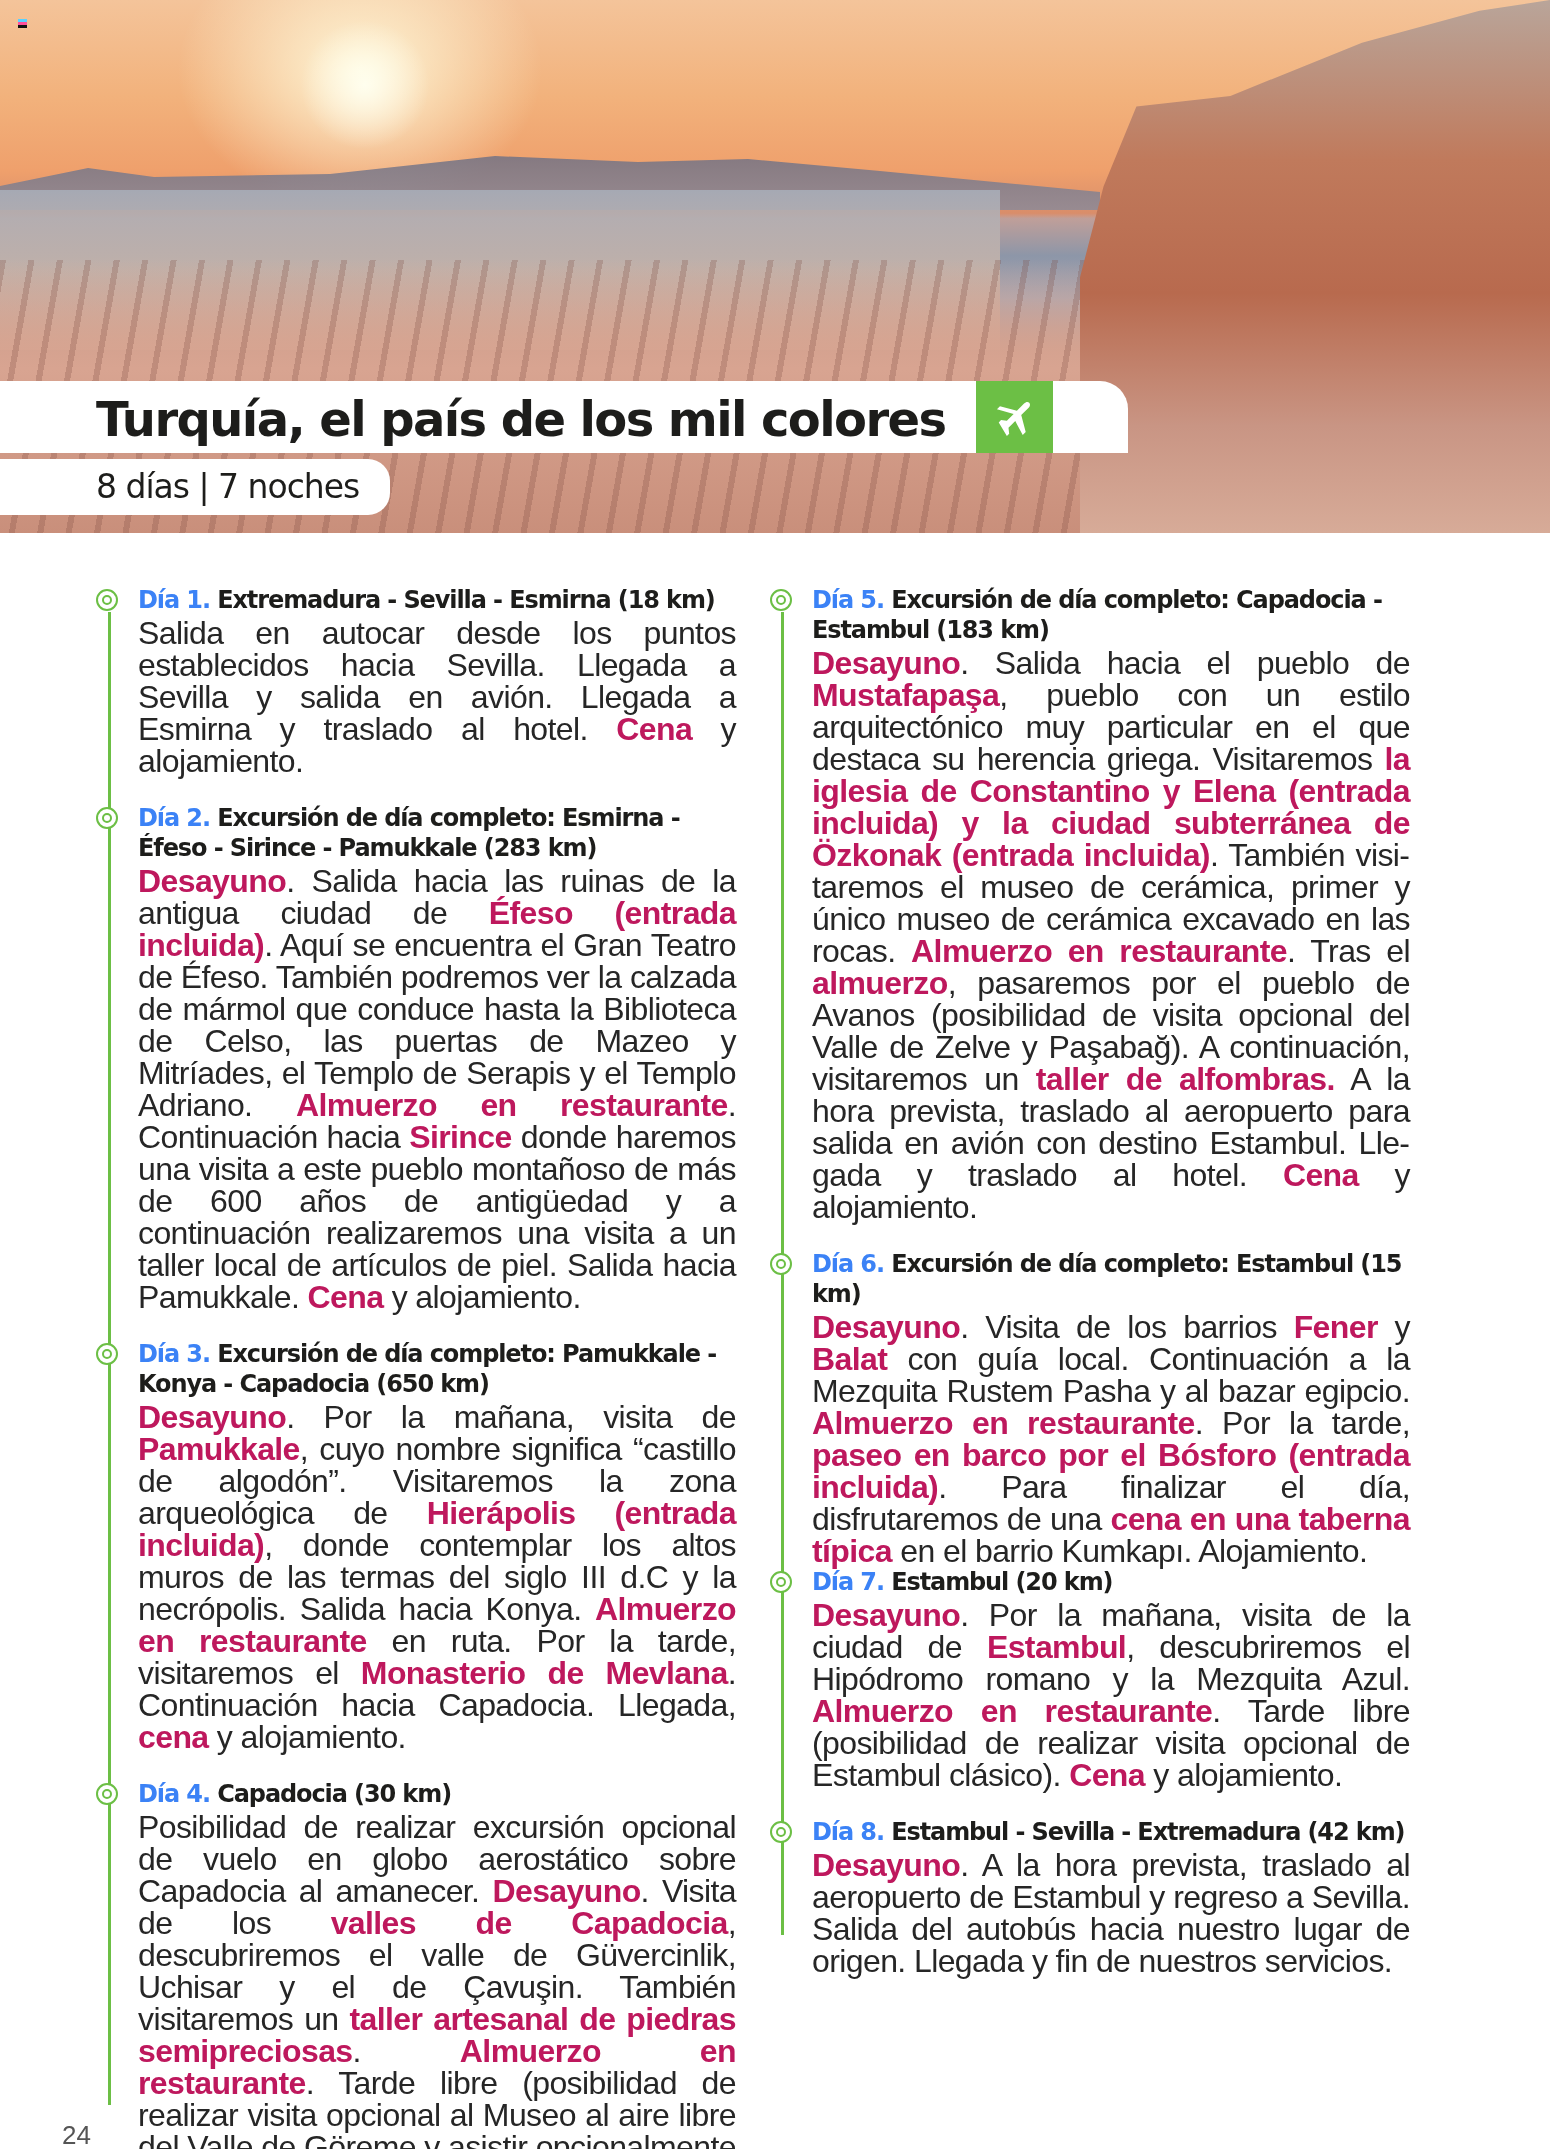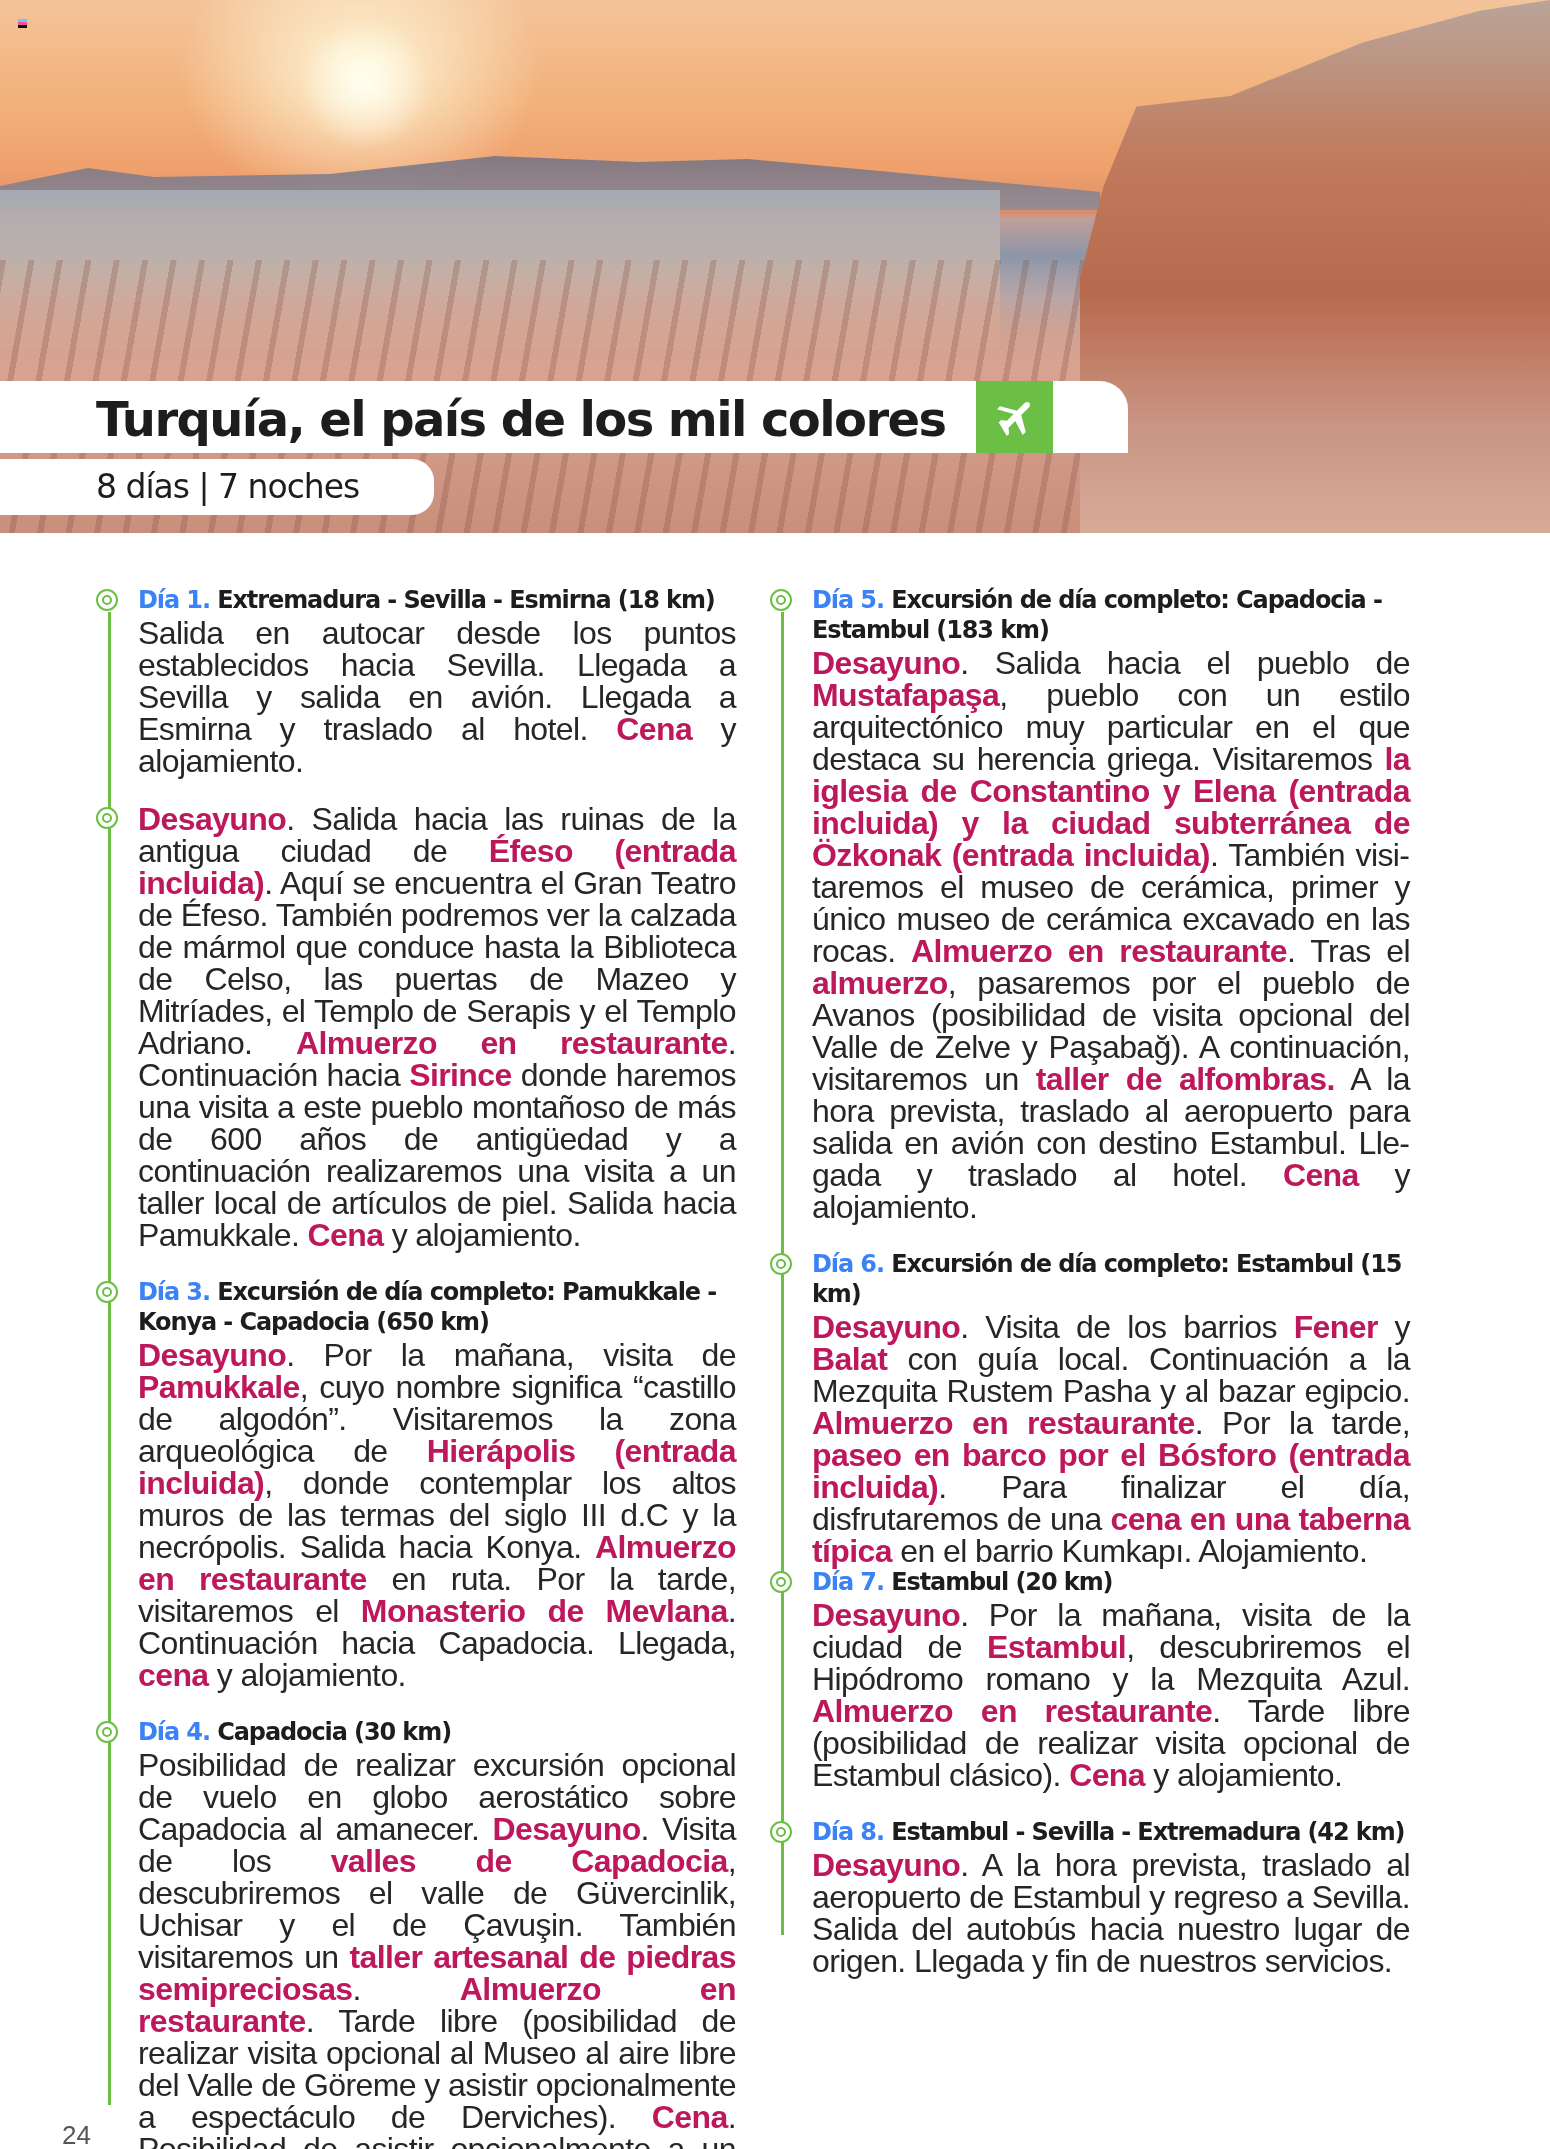--- a/index.html
+++ b/index.html
@@ -30,21 +30,21 @@
   .reg-mark { position:absolute; left:18px; top:19px; width:9px; height:9px;
     background:linear-gradient(180deg,#5ad0ff 0 33%,#ff4f9a 33% 66%,#111 66% 100%); }
 
   
   .title-bar { position:absolute; left:0; top:381px; width:1128px; height:72px; background:#fff;
     border-top-right-radius:28px; }
   .title { position:absolute; left:96px; top:0; height:72px; line-height:76px;
     font-family:"DejaVu Sans", sans-serif; font-weight:bold; font-size:48px; letter-spacing:-1.6px; color:#1d1d1b; white-space:nowrap; }
   .plane-badge { position:absolute; left:976px; top:0; width:77px; height:72px; background:#6cbf45;
     display:flex; align-items:center; justify-content:center; }
-  .subtitle-bar { position:absolute; left:0; top:459px; width:434px; height:56px; background:#fff;
+  .subtitle-bar { position:absolute; left:0; top:459px; width:390px; height:56px; background:#fff;
     border-top-right-radius:22px; border-bottom-right-radius:22px; }
   .subtitle { position:absolute; left:96px; top:0; line-height:56px; font-family:"DejaVu Sans", sans-serif;
     font-size:33px; letter-spacing:-1px; color:#1d1d1b; white-space:nowrap; }
 
   
   .col { position:absolute; top:585px; }
   .col-left { left:96px; width:640px; }
   .col-right { left:770px; width:640px; }
   .timeline { position:absolute; width:3px; background:#6cbf45; }
   .tl-left { left:108px; top:612px; height:1493px; }
@@ -91,20 +91,21 @@
 <div class="timeline tl-right"></div>
 
 <div class="col col-left">
   <div class="day" style="margin-bottom:26px;">
     <span class="marker"></span>
     <div class="day-head"><span class="day-num">Día 1.</span> <span>Extremadura - Sevilla - Esmirna (18 km)</span></div>
     <div class="day-body">Salida en autocar desde los puntos estableci­dos hacia Sevilla. Llegada a Sevilla y salida en avión. Llegada a Esmirna y traslado al hotel. <b>Cena</b> y alojamiento.</div>
   </div>
   <div class="day" style="margin-bottom:26px;">
     <span class="marker"></span>
+    <div class="day-head"><span class="day-num">Día 2.</span> <span>Excursión de día completo: Esmirna - Éfeso - Sirince - Pamukkale (283 km)</span></div>
     <div class="day-body"><b>Desayuno</b>. Salida hacia las ruinas de la antigua ciudad de <b>Éfeso (entrada incluida)</b>. Aquí se en­cuentra el Gran Teatro de Éfeso. También podre­mos ver la calzada de mármol que conduce has­ta la Biblioteca de Celso, las puertas de Mazeo y Mitríades, el Templo de Serapis y el Templo Adriano. <b>Almuerzo en restaurante</b>. Continua­ción hacia <b>Sirince</b> donde haremos una visita a este pueblo montañoso de más de 600 años de antigüedad y a continuación realizaremos una visita a un taller local de artículos de piel. Salida hacia Pamukkale. <b>Cena</b> y alojamiento.</div>
   </div>
   <div class="day" style="margin-bottom:26px;">
     <span class="marker"></span>
     <div class="day-head"><span class="day-num">Día 3.</span> <span>Excursión de día completo: Pamukkale - Konya - Capadocia (650 km)</span></div>
     <div class="day-body"><b>Desayuno</b>. Por la mañana, visita de <b>Pamukkale</b>, cuyo nombre significa “castillo de algodón”. Visitaremos la zona arqueológica de <b>Hierápolis (entrada incluida)</b>, donde contemplar los al­tos muros de las termas del siglo III d.C y la necrópolis. Salida hacia Konya. <b>Almuerzo en restaurante</b> en ruta. Por la tarde, visitaremos el <b>Monasterio de Mevlana</b>. Continuación hacia Capadocia. Llegada, <b>cena</b> y alojamiento.</div>
   </div>
   <div class="day">
     <span class="marker"></span>
     <div class="day-head"><span class="day-num">Día 4.</span> <span>Capadocia (30 km)</span></div>

